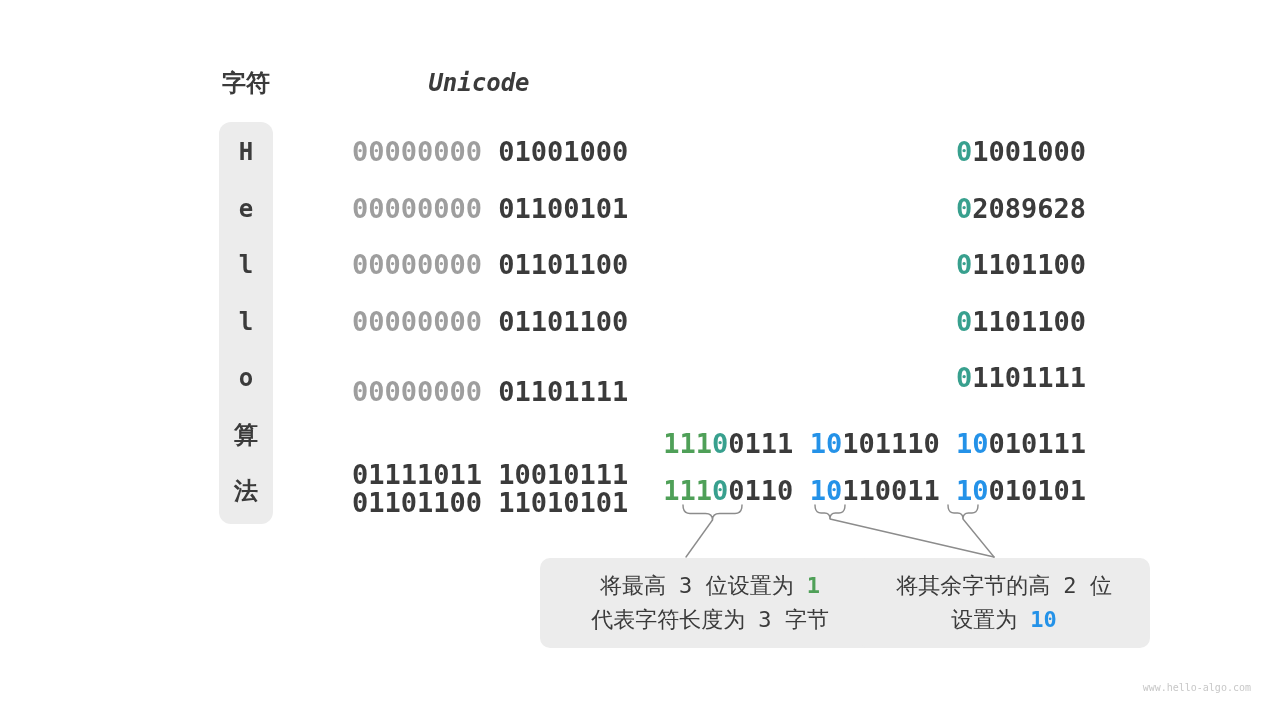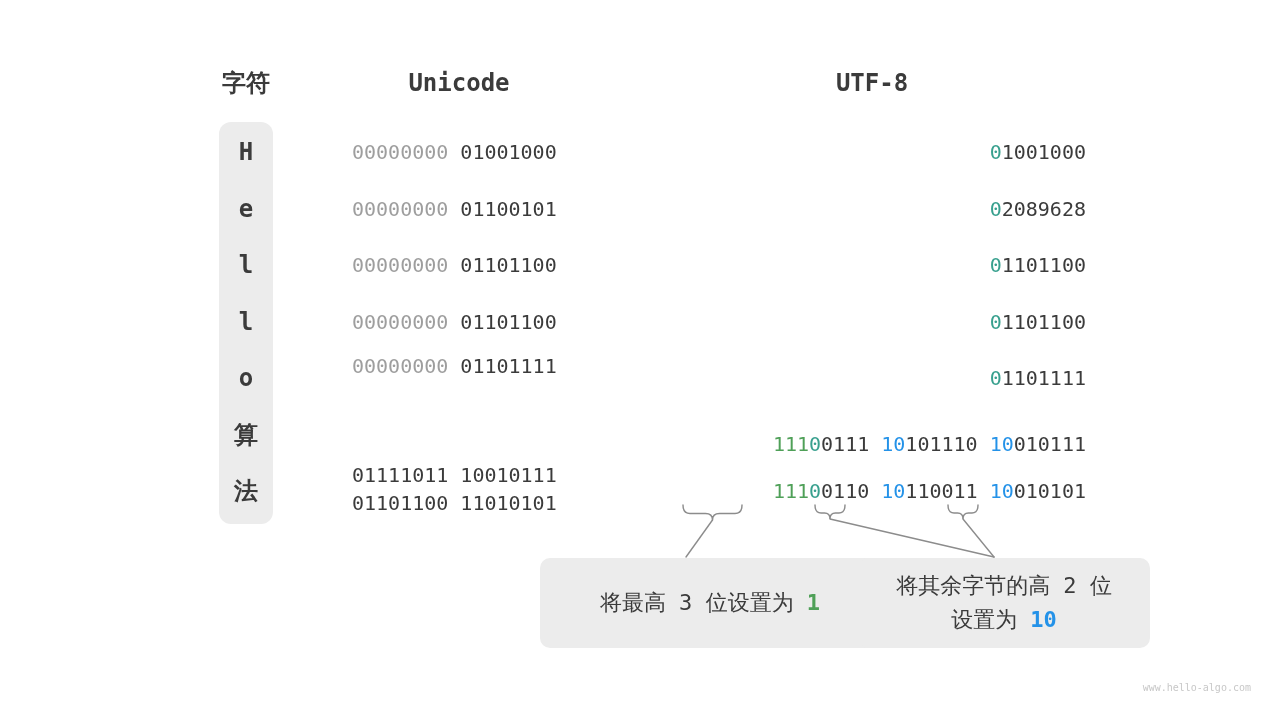--- a/index.html
+++ b/index.html
@@ -7,36 +7,36 @@
     position:relative;width:1280px;height:720px;background:var(--bg,#fff);
     overflow:hidden;font-family:"DejaVu Sans",sans-serif;padding-left:19px;
   }
   
   .hdr{
     position:absolute;top:68px;height:30px;line-height:30px;text-align:center;
     font-weight:700;font-size:24px;color:var(--dark,#3b3b3b);
   }
   .hdr-char{left:207px;width:78px;font-family:"DejaVu Sans",sans-serif;}
   .hdr-mono{font-family:"DejaVu Sans Mono",monospace;}
-  .hdr-unicode{left:332px;width:254px;}
+  .hdr-unicode{left:352px;width:254px;font-style:italic;}
   .hdr-utf8{left:677px;width:390px;}
   
   .char-col{
     position:absolute;left:219px;top:122px;width:54px;height:402px;
     background:var(--box_bg,#ececec);border-radius:12px;
   }
   .char-cell{
     position:absolute;left:219px;width:54px;height:30px;line-height:30px;
     text-align:center;font-weight:700;font-size:24px;color:var(--dark,#3b3b3b);
     font-family:"DejaVu Sans Mono","DejaVu Sans",monospace,sans-serif;
   }
   
   .row-text{
     position:absolute;height:30px;line-height:30px;white-space:pre;
-    font-family:"DejaVu Sans Mono",monospace;font-weight:400;font-size:20px;
+    font-family:"DejaVu Sans Mono",monospace;font-weight:700;font-size:27px;
     color:var(--dark,#3b3b3b);
   }
   .unicode-cell{left:352px;}
   .utf8-cell{right:213px;text-align:right;}
   .c-dark{color:var(--dark,#3b3b3b);}
   .c-gray{color:var(--gray,#9e9e9e);}
   .c-teal{color:var(--teal,#38a08e);}
   .c-green{color:var(--green,#4fa058);}
   .c-blue{color:var(--blue,#2492e8);}
   
@@ -65,21 +65,20 @@
     font-family:"DejaVu Sans Mono",monospace;color:var(--watermark,#c8c8c8);
   }
 </style>
 </head>
 <body>
 
 <div class="canvas">
 
   <div class="hdr hdr-char">字符</div>
   <div class="hdr hdr-mono hdr-unicode">Unicode</div>
-  <div class="hdr hdr-mono hdr-utf8">UTF-8</div>
 
   <div class="char-col"></div>
 
   <div>
   <div class="char-cell" style="top: 137px;">H</div>
   <div class="row-text unicode-cell" style="top: 137px;"><span class="seg c-gray">00000000</span><span class="seg c-dark"> 01001000</span></div>
   <div class="row-text utf8-cell" style="top: 137px;"><span class="seg c-teal">0</span><span class="seg c-dark">1001000</span></div>
 
   <div class="char-cell" style="top: 194px;">e</div>
   <div class="row-text unicode-cell" style="top: 194px;"><span class="seg c-gray">00000000</span><span class="seg c-dark"> 01100101</span></div>
@@ -87,21 +86,21 @@
 
   <div class="char-cell" style="top: 250px;">l</div>
   <div class="row-text unicode-cell" style="top: 250px;"><span class="seg c-gray">00000000</span><span class="seg c-dark"> 01101100</span></div>
   <div class="row-text utf8-cell" style="top: 250px;"><span class="seg c-teal">0</span><span class="seg c-dark">1101100</span></div>
 
   <div class="char-cell" style="top: 307px;">l</div>
   <div class="row-text unicode-cell" style="top: 307px;"><span class="seg c-gray">00000000</span><span class="seg c-dark"> 01101100</span></div>
   <div class="row-text utf8-cell" style="top: 307px;"><span class="seg c-teal">0</span><span class="seg c-dark">1101100</span></div>
 
   <div class="char-cell" style="top: 363px;">o</div>
-  <div class="row-text unicode-cell" style="top: 351px;"><span class="seg c-gray">00000000</span><span class="seg c-dark"> 01101111</span></div>
+  <div class="row-text unicode-cell" style="top: 377px;"><span class="seg c-gray">00000000</span><span class="seg c-dark"> 01101111</span></div>
   <div class="row-text utf8-cell" style="top: 363px;"><span class="seg c-teal">0</span><span class="seg c-dark">1101111</span></div>
 
   <div class="char-cell" style="top: 420px;">算</div>
   <div class="row-text unicode-cell" style="top: 420px; margin-top: 40px;"><span class="seg c-dark">01111011 10010111</span></div>
   <div class="row-text utf8-cell" style="top: 429px;"><span class="seg c-green">111</span><span class="seg c-teal">0</span><span class="seg c-dark">0111 </span><span class="seg c-blue">10</span><span class="seg c-dark">101110 </span><span class="seg c-blue">10</span><span class="seg c-dark">010111</span></div>
 
   <div class="char-cell" style="top: 476px;">法</div>
   <div class="row-text unicode-cell" style="top: 488px;"><span class="seg c-dark">01101100 11010101</span></div>
   <div class="row-text utf8-cell" style="top: 476px;"><span class="seg c-green">111</span><span class="seg c-teal">0</span><span class="seg c-dark">0110 </span><span class="seg c-blue">10</span><span class="seg c-dark">110011 </span><span class="seg c-blue">10</span><span class="seg c-dark">010101</span></div>
 </div>
@@ -110,20 +109,21 @@
     <path d="M683,505 Q683,513.5 690,513.5 L705.5,513.5 Q712.5,513.5 712.5,520 Q712.5,513.5 719.5,513.5 L735,513.5 Q742,513.5 742,505"></path>
     <path d="M815,505 Q815,513 821,513 L824.5,513 Q830,513 830,519 Q830,513 835.5,513 L839,513 Q845,513 845,505"></path>
     <path d="M948,505 Q948,513 954,513 L957.5,513 Q963,513 963,519 Q963,513 968.5,513 L972,513 Q978,513 978,505"></path>
     <line x1="712.5" y1="520" x2="686" y2="557"></line>
     <line x1="830" y1="519" x2="994" y2="557"></line>
     <line x1="963" y1="519" x2="994" y2="557"></line>
   </svg>
 
   <div class="callout callout-left">
       <div class="callout-line"><span class="seg c-dark">将最高</span><span class="seg c-num"> 3 </span><span class="seg c-dark">位设置为</span><span class="seg c-green"> 1</span></div>
+      <div class="callout-line"><span class="seg c-dark">代表字符长度为</span><span class="seg c-num"> 3 </span><span class="seg c-dark">字节</span></div>
     </div>
   <div class="callout callout-right">
       <div class="callout-line"><span class="seg c-dark">将其余字节的高</span><span class="seg c-num"> 2 </span><span class="seg c-dark">位</span></div>
       <div class="callout-line"><span class="seg c-dark">设置为</span><span class="seg c-blue"> 10</span></div>
     </div>
 
   <div class="watermark">www.hello-algo.com</div>
 </div>
 
 </body></html>

